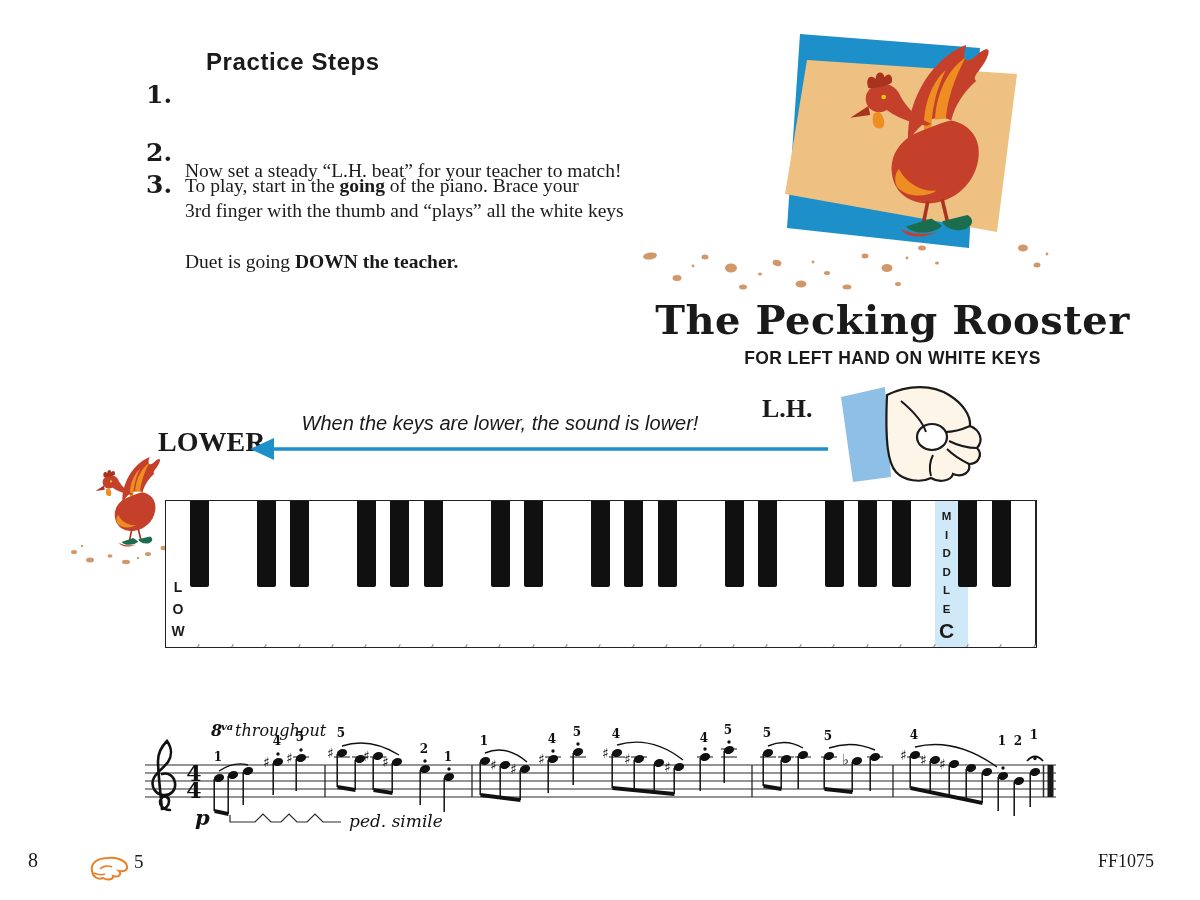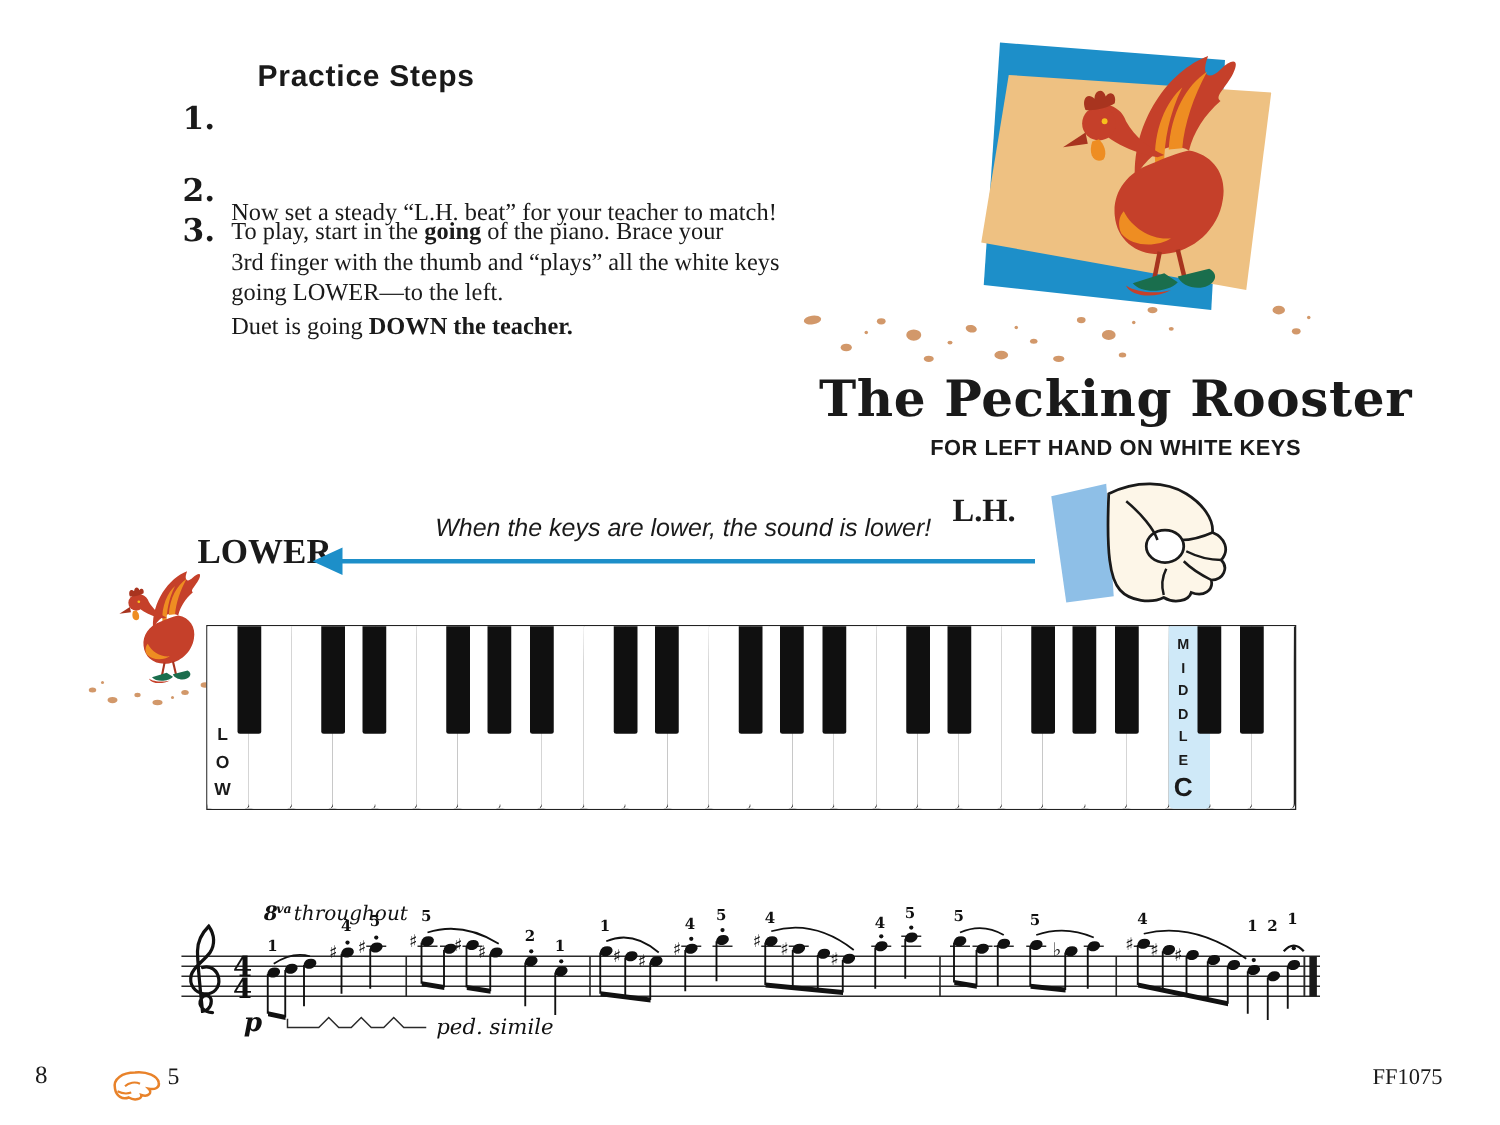--- a/index.html
+++ b/index.html
@@ -5,21 +5,21 @@
   html,body{margin:0;padding:0;background:#fff;}
   #page{position:relative;width:1200px;height:900px;background:#ffffff;
         font-family:"Liberation Serif",serif;color:#1a1a1a;overflow:hidden;}
   .abs{position:absolute;}
   .heading{font-family:"Liberation Sans",sans-serif;font-weight:bold;font-size:24px;letter-spacing:.6px;margin-left:23px;}
   .list-num{font-family:"DejaVu Serif",serif;font-weight:bold;font-size:25px;}
   .body-text{font-size:19.5px;line-height:24.5px;}
   .title{font-family:"DejaVu Serif",serif;font-weight:bold;font-size:40px;letter-spacing:.5px;text-align:center;}
   .subtitle{font-family:"Liberation Sans",sans-serif;font-weight:bold;font-size:17.5px;letter-spacing:.4px;text-align:center;}
   .serif-bold{font-weight:bold;}
-  .italic-caption{font-family:"Liberation Sans",sans-serif;font-style:italic;font-size:20px;text-align:right;}
+  .italic-caption{font-family:"Liberation Sans",sans-serif;font-style:italic;font-size:20px;text-align:center;}
   #keyboard{position:absolute;left:165px;top:500px;width:872px;height:148px;
             border:1.6px solid #222;box-sizing:border-box;background:#fff;}
   .wkey{position:absolute;top:0;height:100%;background:#fff;border-right:1.1px solid #222;
         border-radius:0 0 4px 4px;box-sizing:border-box;z-index:1;}
   .wkey.mc{background:#cfe9f8;}
   .bkey{position:absolute;top:0;height:86px;background:#101010;z-index:2;border-radius:0 0 2px 2px;}
   .kstack{position:absolute;font-family:"Liberation Sans",sans-serif;font-weight:bold;
           text-align:center;z-index:3;color:#1a1a1a;}
   .footer-text{font-size:20px;}
 </style>
@@ -52,21 +52,21 @@
   </svg>
 
   <div class="abs heading" style="left:183px;top:48px;">Practice Steps</div>
 
   <div class="abs list-num" style="left:146px;top:80px;">1.</div>
 
   <div class="abs list-num" style="left:146px;top:138px;">2.</div>
   <div class="abs body-text" style="left:185px;top:159px;width:500px;"><span>Now set a steady “L.H. beat” for your teacher to match!</span></div>
 
   <div class="abs list-num" style="left:146px;top:170px;">3.</div>
-  <div class="abs body-text" style="left:185px;top:174px;width:480px;"><span>To play, start in the </span><span style="font-weight: bold;">going</span><span> of the piano. Brace your</span><br><span>3rd finger with the thumb and “plays” all the white keys</span><br><span>going LOWER—to the left.</span></div>
+  <div class="abs body-text" style="left:185px;top:174px;width:480px;"><span>To play, start in the </span><span style="font-weight: bold;">going</span><span> of the piano. Brace your</span><br><span>3rd finger with the thumb and “plays” all the white keys</span><br></div>
 
   <div class="abs body-text" style="left:185px;top:250px;width:480px;"><span>Duet is going </span><span style="font-weight: bold;">DOWN the teacher.</span></div>
 
   <svg class="abs" style="left:635px;top:16px;" width="420" height="275" viewBox="0 0 420 275">
     <polygon points="165,18 345,32 334,232 152,212" fill="#1d8fc9"></polygon>
     <polygon points="172,44 382,58 362,216 150,178" fill="#eec182"></polygon>
     <use href="#rooster" transform="translate(165,18) scale(0.9)"></use>
     <g fill="#d2986a">
       <ellipse cx="15" cy="240" rx="7" ry="3.5" transform="rotate(-8 15 240)"></ellipse>
       <ellipse cx="42" cy="262" rx="4.5" ry="3"></ellipse>

